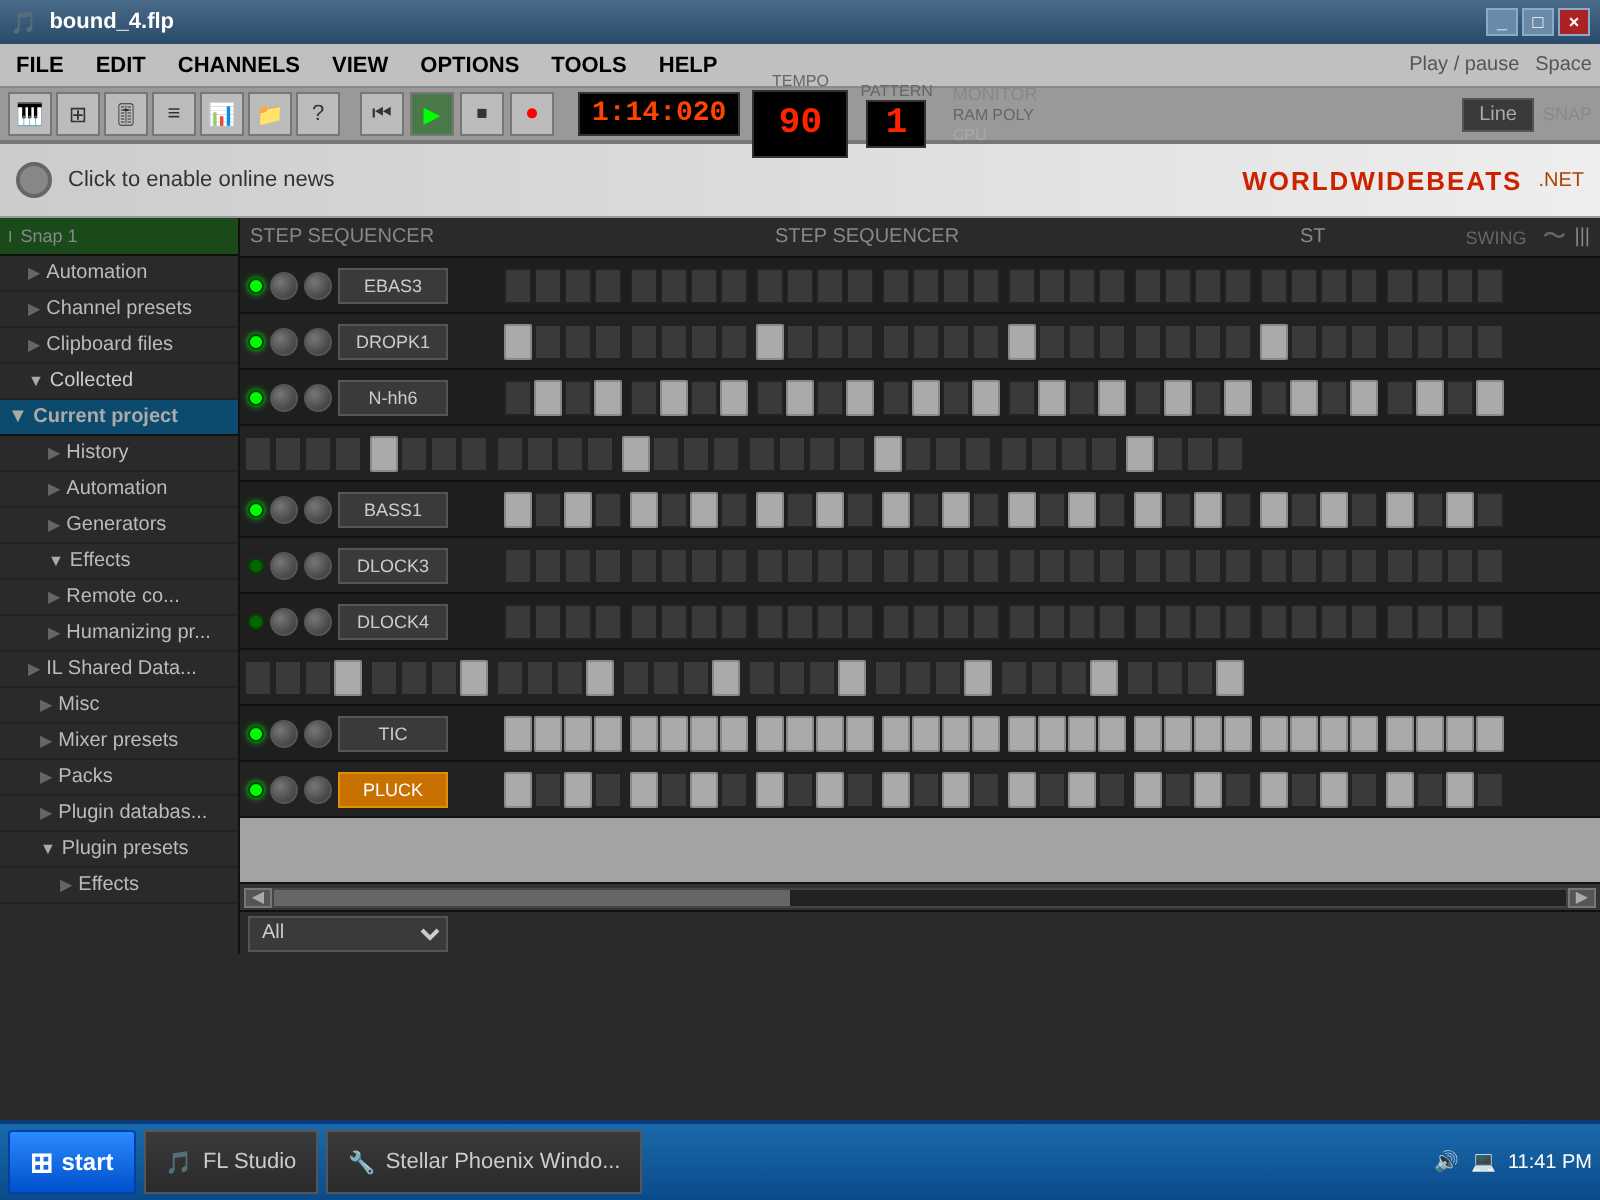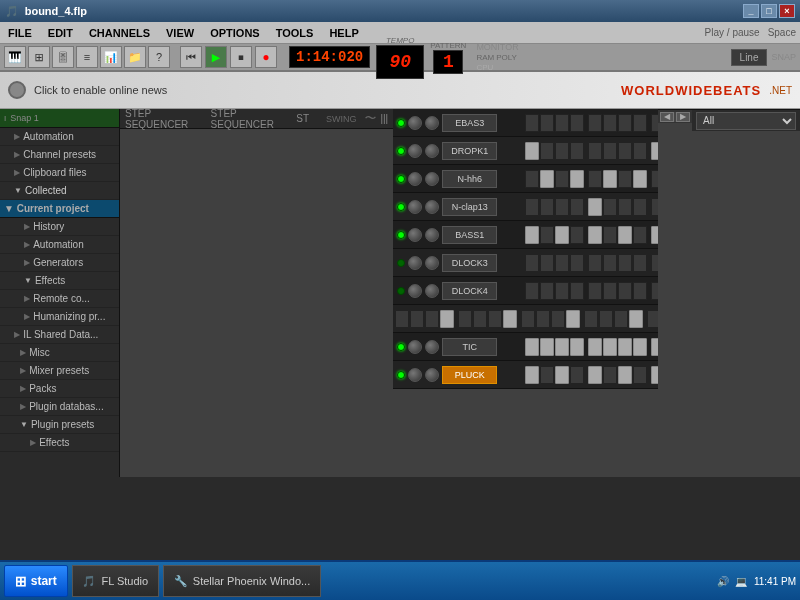--- a/index.html
+++ b/index.html
@@ -75,24 +75,24 @@
       color: #aaa;
       font-weight: bold;
       background: #0c4a6e;
       border-bottom: 1px solid #111;
       font-size: 10px;
     }
 
     
     #step-seq {
       flex: 1;
-      background: #404040;
+      background: #a3a3a3;
       overflow: hidden;
       display: flex;
-      flex-direction: row;
+      flex-direction: column;
     }
 
     #seq-header {
       background: #2a2a2a;
       height: 20px;
       display: flex;
       align-items: center;
       font-size: 10px;
       color: #888;
       padding: 0 5px;
@@ -361,21 +361,21 @@
     <div class="icon-btn">⏮</div>
     <div class="icon-btn" style="background:#4a7a4a;color:#0f0;">▶</div>
     <div class="icon-btn">⏹</div>
     <div class="icon-btn" style="color:#f00;">⏺</div>
   </div>
 
   <div style="margin-left:10px;display:flex;align-items:center;gap:6px;">
 
     <div style="background:#000;color:#ff4400;font-family:'Courier New',monospace;font-weight:bold;font-size:14px;padding:2px 6px;border:1px solid #333;">1:14:020</div>
 
-    <div style="display:flex;flex-direction:column;align-items:center;font-style:italic;">
+    <div style="display:flex;flex-direction:column;align-items:center;">
       <div style="font-size:8px;color:#666;">TEMPO</div>
       <div style="background:#000;color:#ff2200;font-family:'Courier New',monospace;font-weight:bold;font-size:18px;padding:6px 6px;border:1px solid #333;min-width:48px;text-align:center;">90</div>
     </div>
 
     <div style="display:flex;flex-direction:column;align-items:center;">
       <div style="font-size:8px;color:#666;">PATTERN</div>
       <div style="background:#000;color:#ff2200;font-family:'Courier New',monospace;font-weight:bold;font-size:18px;padding:1px 6px;border:1px solid #333;min-width:30px;text-align:center;">1</div>
     </div>
   </div>
 
@@ -618,26 +618,20 @@
             <div class="pad"></div>
             <div class="pad active"></div>
           <div class="pad group-start"></div>
             <div class="pad active"></div>
             <div class="pad"></div>
             <div class="pad active"></div>
         </div>
       </div>
 
       <div class="seq-row">
-        <div class="seq-controls">
-          <div class="led active"></div>
-          <div class="knob"></div>
-          <div class="knob"></div>
-          <div class="inst-name">N-clap13</div>
-        </div>
         <div class="seq-pads">
           <div class="pad"></div>
             <div class="pad"></div>
             <div class="pad"></div>
             <div class="pad"></div>
           <div class="pad active group-start"></div>
             <div class="pad"></div>
             <div class="pad"></div>
             <div class="pad"></div>
           <div class="pad group-start"></div>

